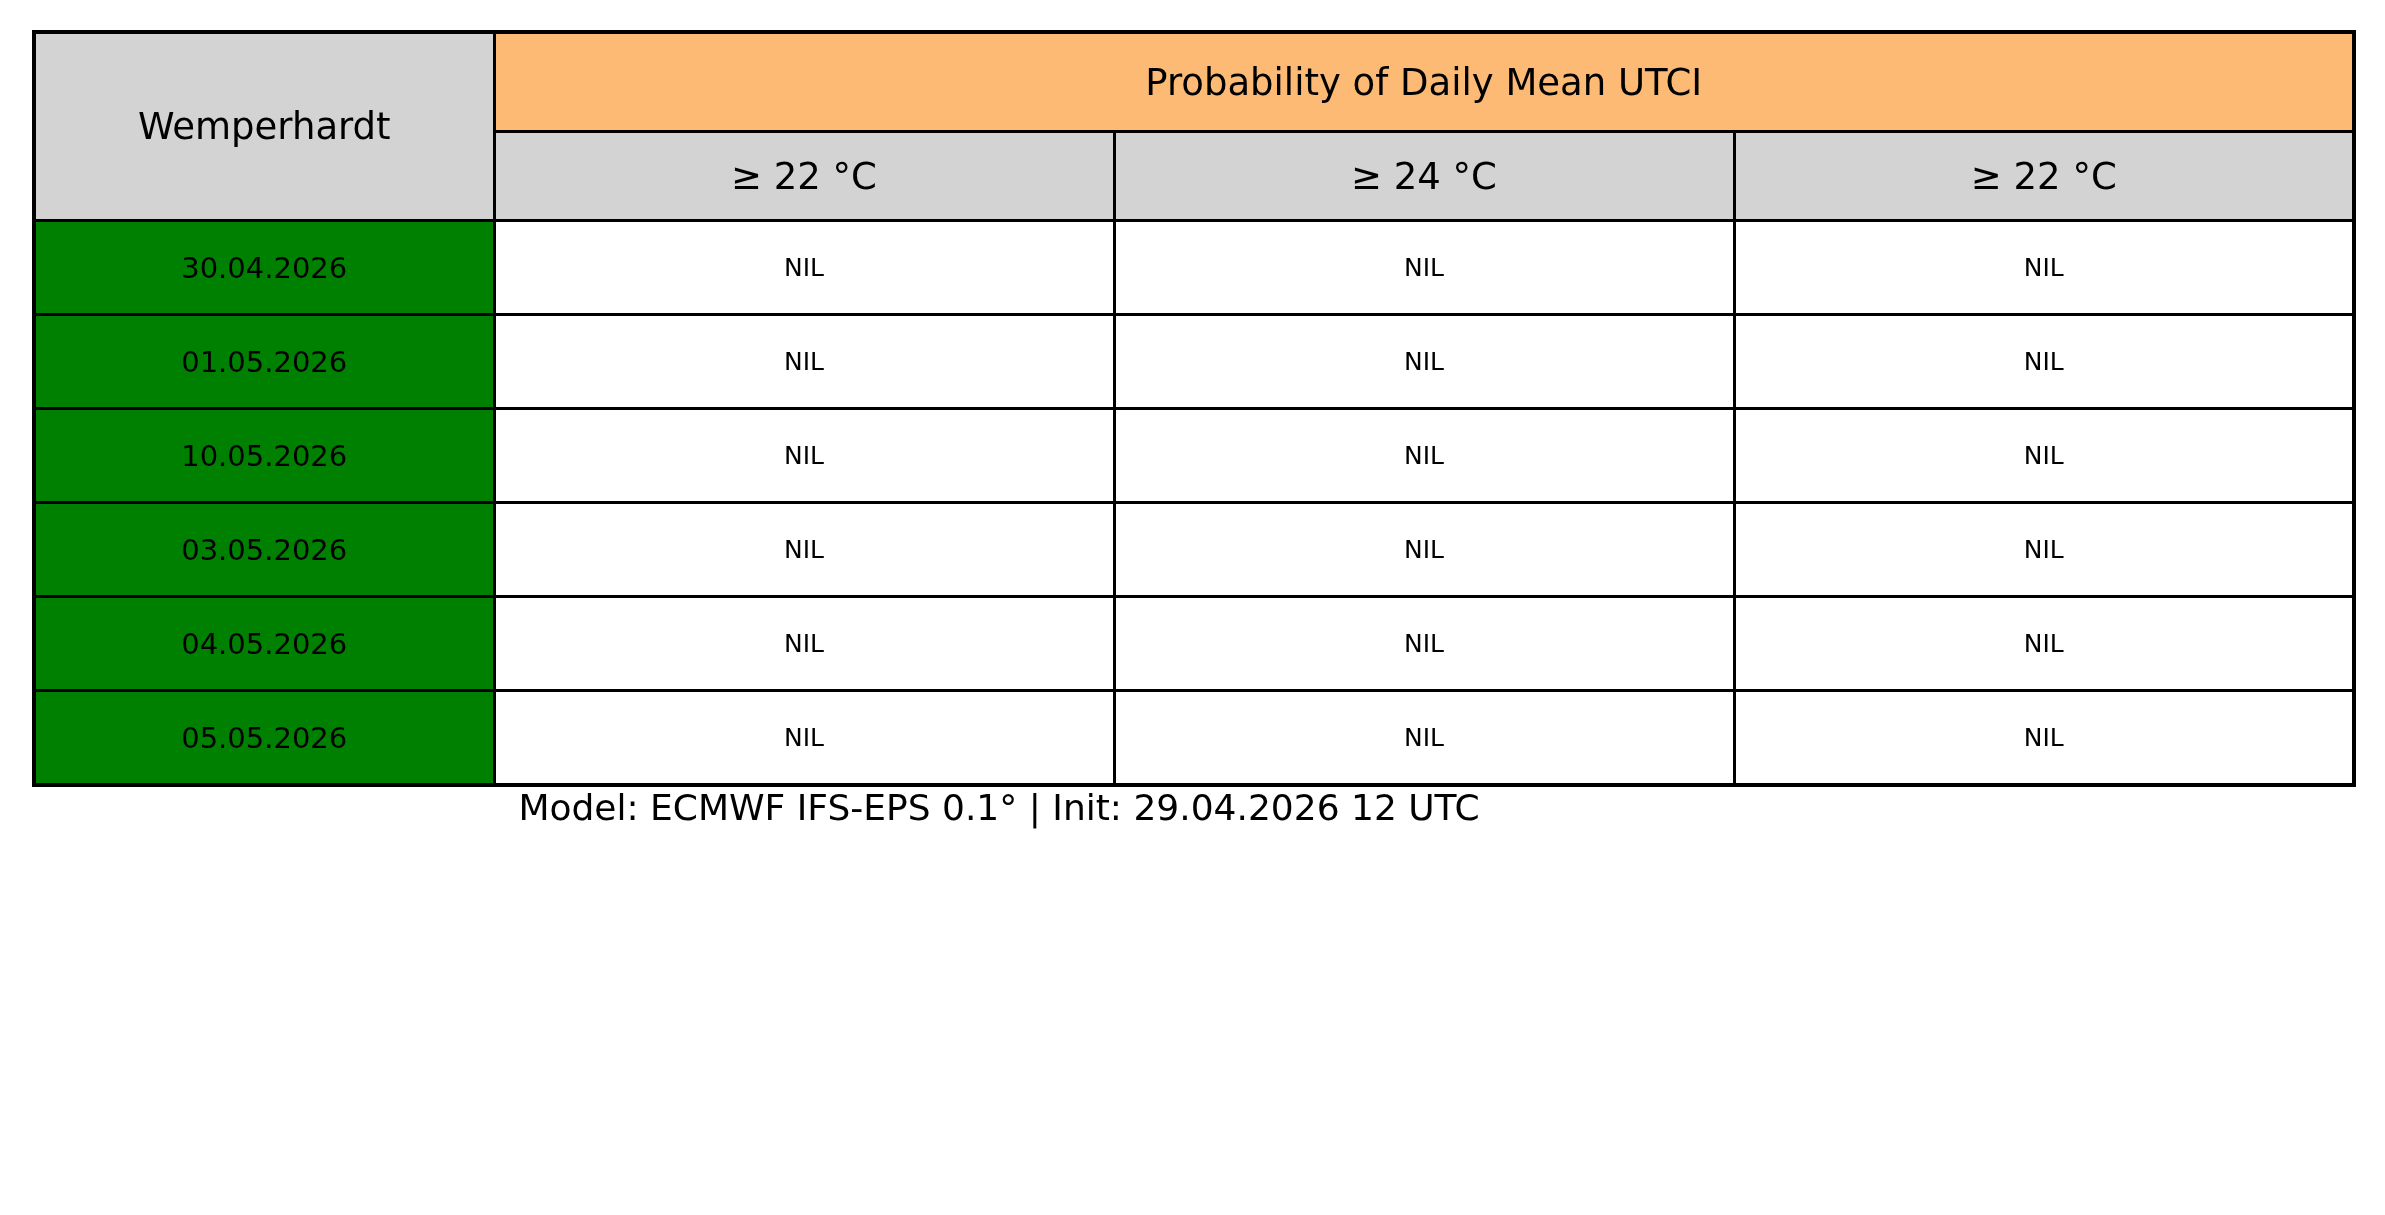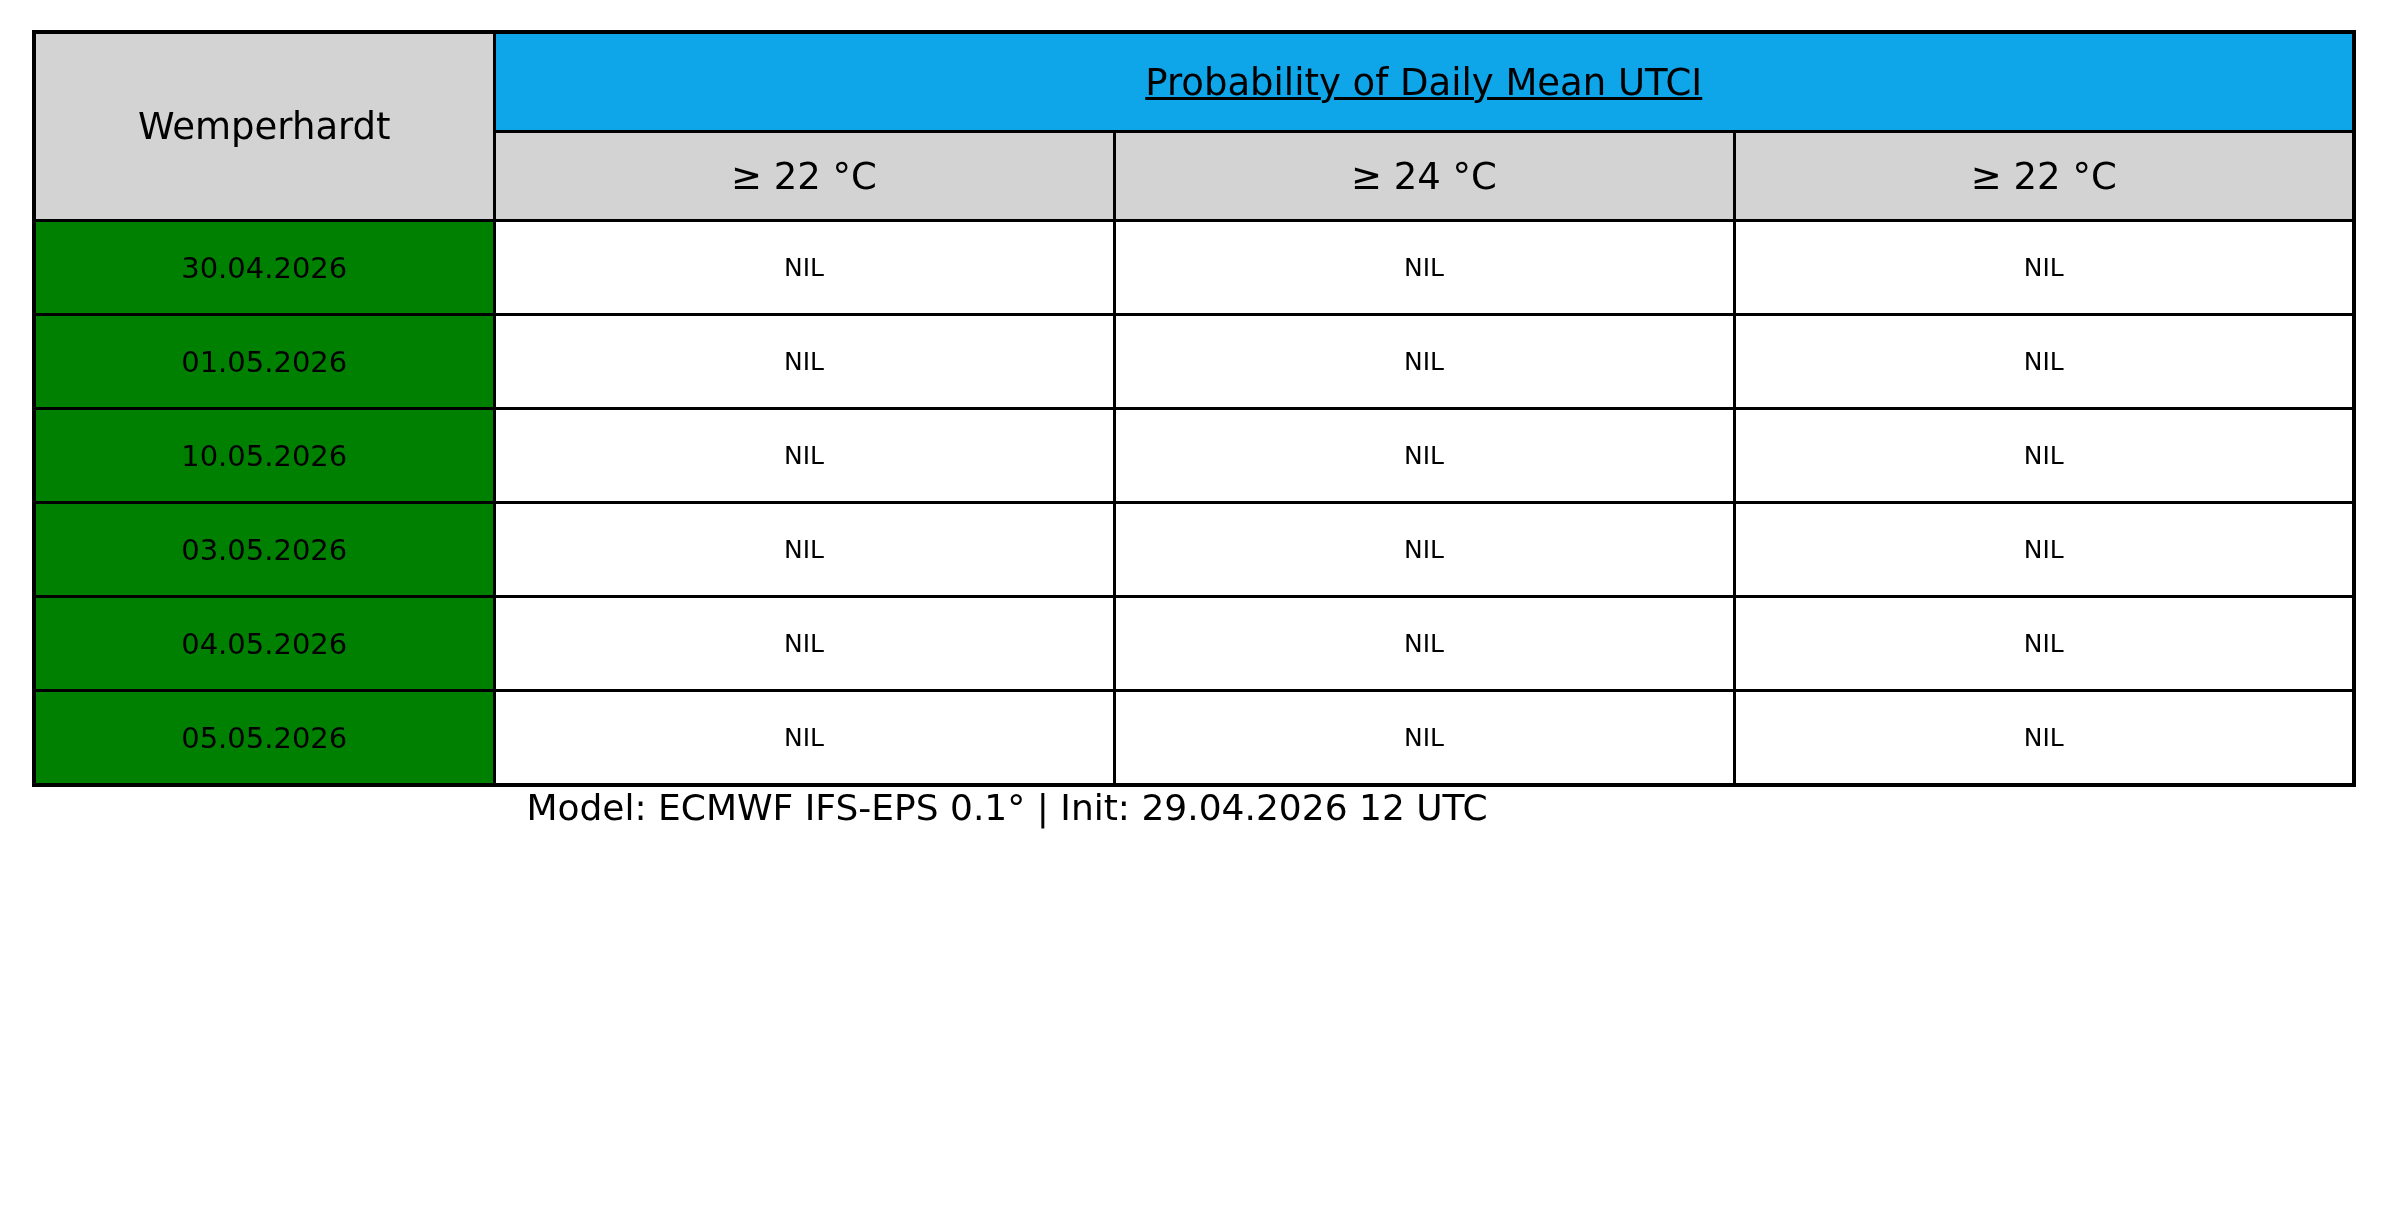--- a/index.html
+++ b/index.html
@@ -48,24 +48,23 @@
   col.c-loc { width: 460px; }
   col.c-th  { width: 620px; }
 
   .loc-cell {
     background: #d3d3d3;
     font-size: 37px;
     height: 182px;
   }
 
   .title-cell {
-    background: #0ea5e9;
+    background: #fdba74;
     font-size: 37px;
     height: 96px;
-    text-decoration: underline;
   }
 
   .sub-cell {
     background: #d3d3d3;
     font-size: 37px;
     height: 86px;
   }
 
   
   .date-cell {
@@ -77,21 +76,21 @@
 
   .val-cell {
     background: #ffffff;
     font-size: 25px;
     height: 91px;
     color: #000000;
   }
 
   .footer {
     position: absolute;
-    left: 8px;
+    left: 0;
     top: 790px;
     width: 1998px;
     text-align: center;
   }
 
   .footer-line {
     font-size: 36px;
     line-height: 1.0;
     color: #000000;
     margin: 0 0 22px 0;

